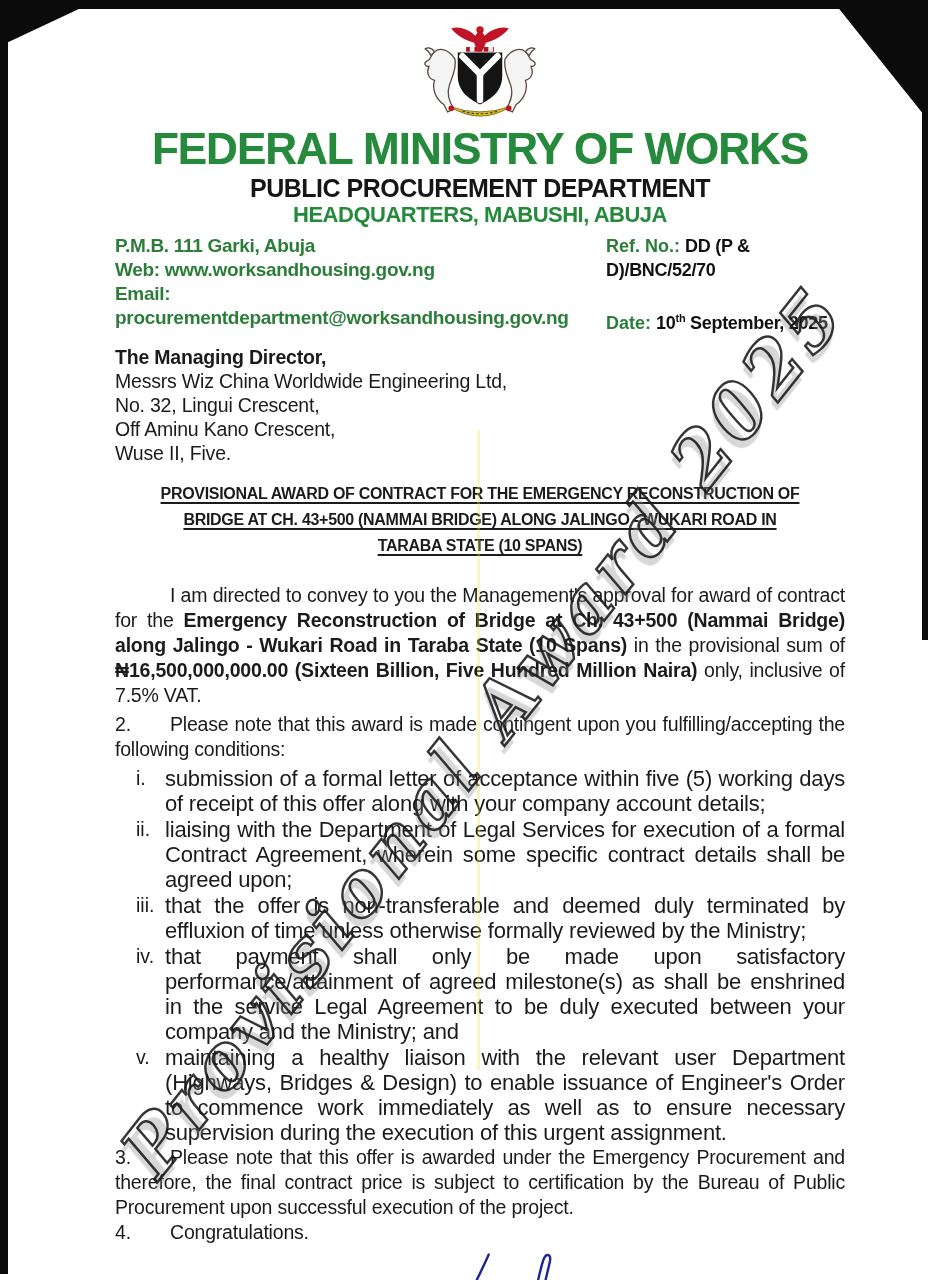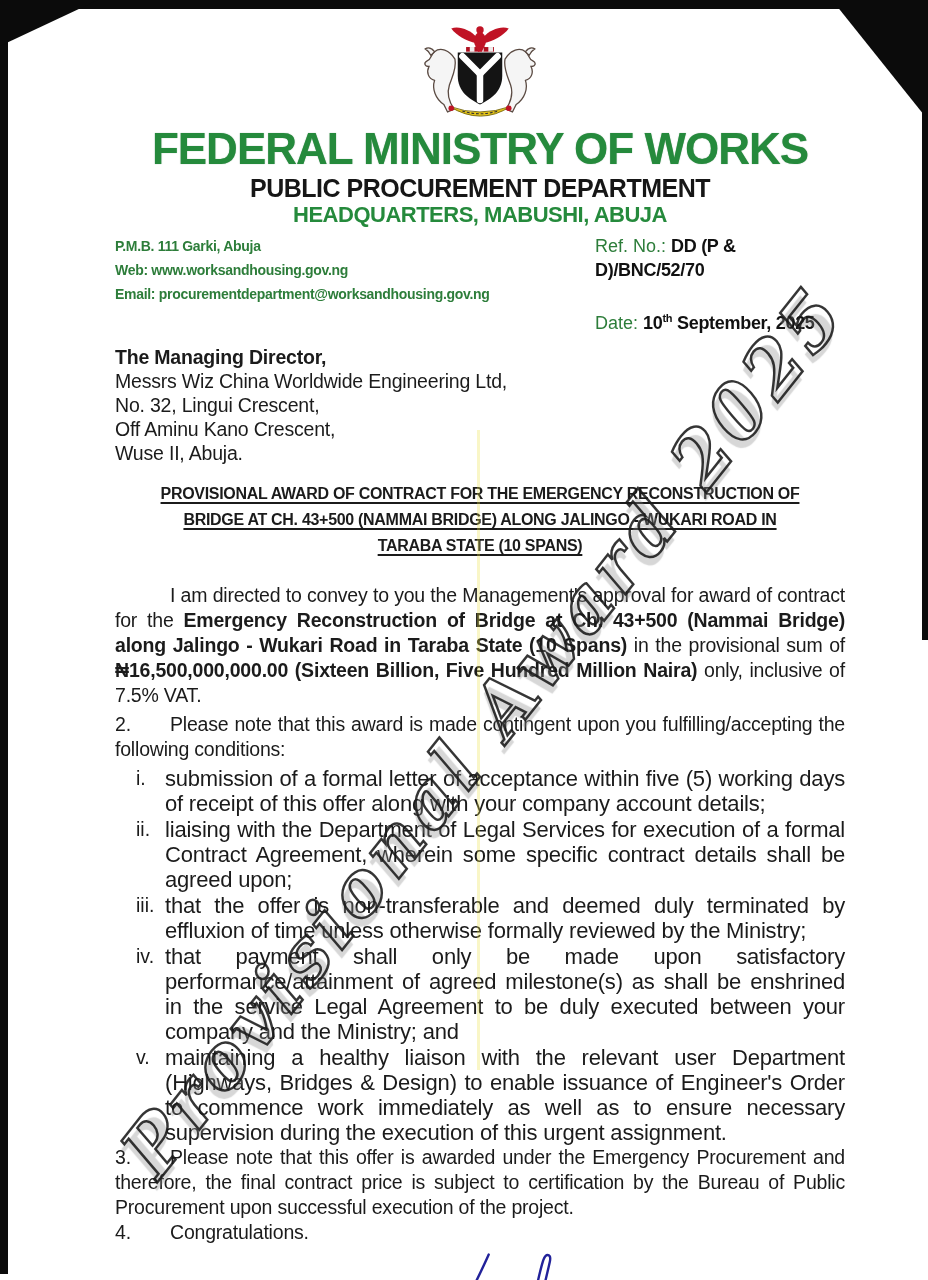--- a/index.html
+++ b/index.html
@@ -27,23 +27,23 @@
   .crest{display:block;margin:0 auto;width:168px;height:102px;}
   .ministry{
     margin:2px 0 0;text-align:center;
     font-size:44px;font-weight:bold;letter-spacing:-1px;
     color:var(--green);line-height:1.05;
     text-shadow:0 0 1px rgba(20,90,40,.5);
   }
   .dept{margin:4px 0 3px;text-align:center;font-size:25px;font-weight:bold;color:#161616;letter-spacing:-0.5px;line-height:1.0;}
   .hq{margin:3px 0 0;text-align:center;font-size:22px;font-weight:bold;color:var(--green);letter-spacing:-0.5px;line-height:1.0;}
   .contact-row{display:flex;justify-content:space-between;margin-top:8px;}
-  .contact-left div{font-size:14px;font-weight:bold;color:var(--label-green);line-height:24px;letter-spacing:-0.3px;}
+  .contact-left div{font-size:19px;font-weight:bold;color:var(--label-green);line-height:24px;letter-spacing:-0.3px;}
   .contact-right{width:250px;font-size:18px;line-height:24px;}
-  .contact-right .lbl{color:var(--label-green);font-weight:normal;}
+  .contact-right .lbl{color:var(--label-green);font-weight:bold;}
   .contact-right .val{color:#111;font-weight:bold;letter-spacing:-0.3px;}
   .ref-line{margin-top:0;}
   .date-line{margin-top:24px;}
   sup{font-size:11px;margin-top:40px;}
   
   .addressee{margin-top:10px;font-size:19.5px;line-height:24px;letter-spacing:-0.2px;}
   .addressee .l0{font-weight:bold;}
   
   .subject{margin-top:16px;text-align:center;font-size:16px;font-weight:bold;line-height:26px;letter-spacing:-0.3px;}
   .subject span{text-decoration:underline;text-underline-offset:3px;text-decoration-thickness:2px;}
@@ -138,21 +138,21 @@
         <span class="val"><span>10</span><sup>th</sup><span> September, 2025</span></span>
       </div>
     </div>
   </div>
 
   <div class="addressee">
     <div class="l0">The Managing Director,</div>
     <div>Messrs Wiz China Worldwide Engineering Ltd,</div>
     <div>No. 32, Lingui Crescent,</div>
     <div>Off Aminu Kano Crescent,</div>
-    <div>Wuse II, Abuja.</div>
+    <div>Wuse II, Five.</div>
   </div>
 
   <div class="subject">
     <div><span>PROVISIONAL AWARD OF CONTRACT FOR THE EMERGENCY RECONSTRUCTION OF</span></div>
     <div><span>BRIDGE AT CH. 43+500 (NAMMAI BRIDGE) ALONG JALINGO - WUKARI ROAD IN</span></div>
     <div><span>TARABA STATE (10 SPANS)</span></div>
   </div>
 
   <p class="para p1"><span>I am directed to convey to you the Management's approval for award of contract for the </span><span class="bold">Emergency Reconstruction of Bridge at Ch. 43+500 (Nammai Bridge) along Jalingo - Wukari Road in Taraba State (10 Spans)</span><span> in the provisional sum of </span><span class="bold">₦16,500,000,000.00 (Sixteen Billion, Five Hundred Million Naira)</span><span> only, inclusive of 7.5% VAT.</span></p>
 

